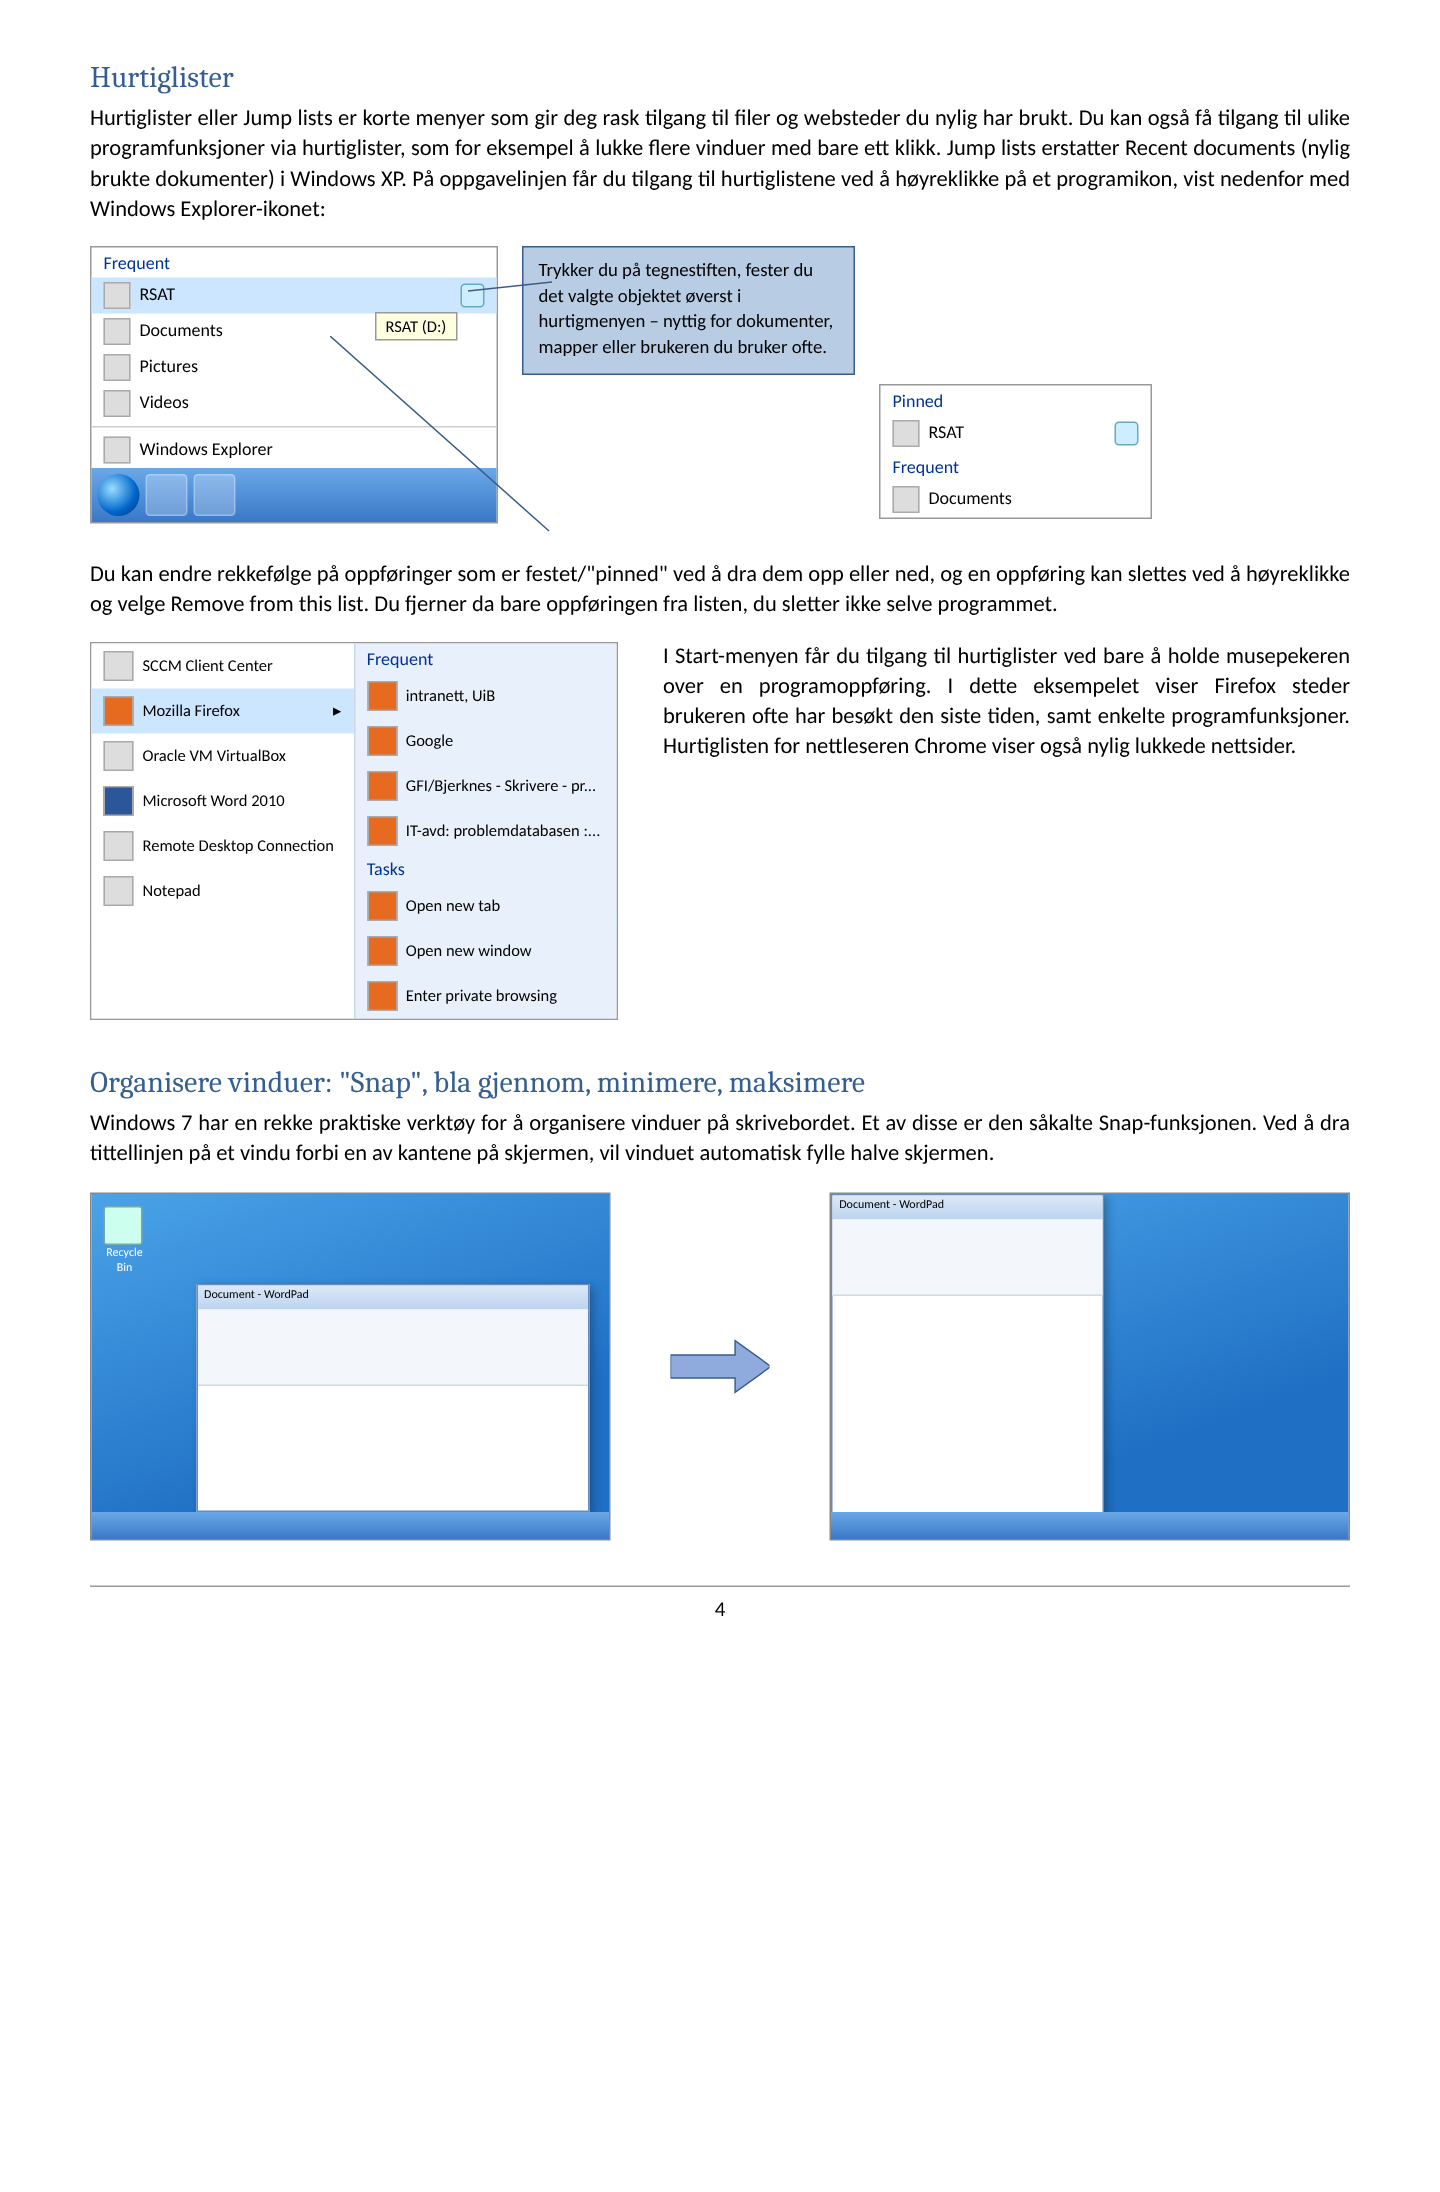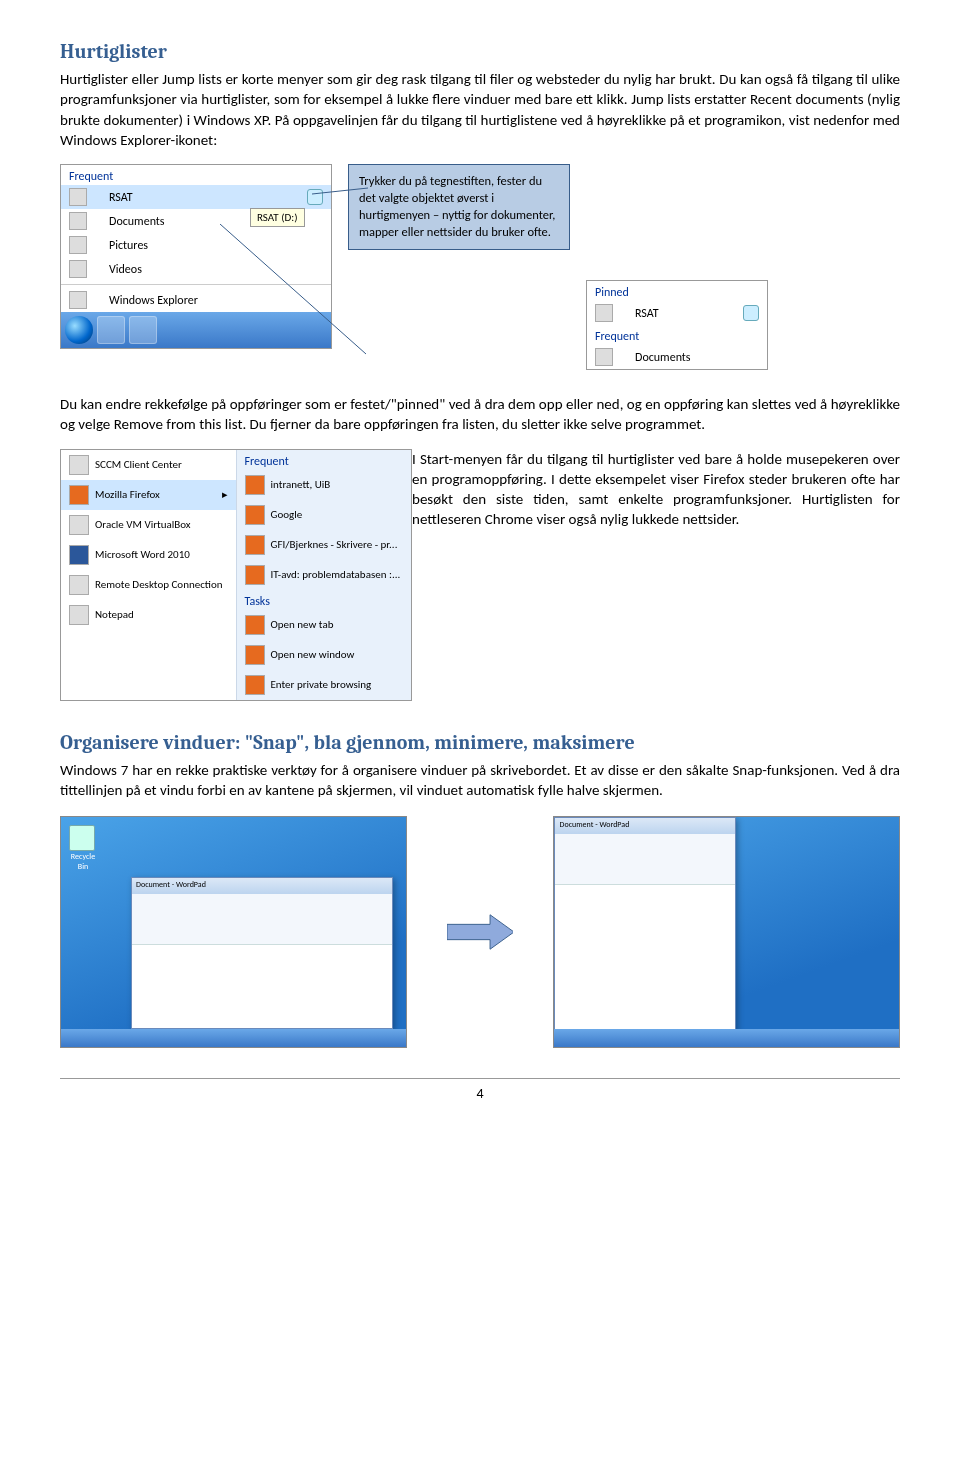--- a/index.html
+++ b/index.html
@@ -1,37 +1,37 @@
 <!DOCTYPE html>
 <html><head>
 <meta charset="utf-8">
 <style>
 body{font-family:Calibri,Arial,sans-serif;font-size:15px;color:#000;margin:0;padding:40px 60px;width:840px;background:#fff}
-h2{font-family:Cambria,Georgia,serif;color:#365f91;font-size:20px;font-weight:bold;margin:0 0 6px}
+h2{font-family:Cambria,Georgia,serif;color:#365f91;font-size:20px;font-weight:normal;margin:0 0 6px}
 h2.sec2{margin-top:30px}
 p{margin:0 0 10px;text-align:justify;line-height:1.35}
 .row{display:flex;gap:16px;margin:14px 0 24px}
 .jl-left{width:270px;border:1px solid #999}
-.jl-right{width:180px;border:1px solid #999;align-self:flex-start;margin-top:116px}
+.jl-right{width:180px;border:1px solid #999;align-self:flex-start;margin-top:92px}
 .menu{background:#fff;font-size:12px}
 .mhdr{color:#003399;padding:4px 8px 2px;font-size:12px}
-.mi{display:flex;align-items:center;gap:22px;padding:3px 8px}
+.mi{display:flex;align-items:center;gap:6px;padding:3px 8px}
 .mi .ic{width:16px;height:16px;background:#ddd;border:1px solid #aaa;display:inline-block}
 .sep{height:1px;background:#ccc;margin:3px 0}
 .pin{width:14px;height:14px;border:1px solid #6ab;border-radius:3px;background:#cef;margin-left:auto}
 .tooltip{position:absolute;background:#ffffe1;border:1px solid #999;padding:2px 6px;font-size:11px;left:190px;top:44px}
 .jl-left-wrap{position:relative}
 .taskbar{display:flex;background:linear-gradient(#6aa8e8,#3a78c8);height:36px;align-items:center;gap:4px;padding:0 4px}
 .orb{width:28px;height:28px;border-radius:50%;background:radial-gradient(circle at 35% 35%,#9df 0,#06c 60%,#036 100%)}
 .tbic{width:26px;height:26px;background:rgba(255,255,255,.25);border:1px solid rgba(255,255,255,.3);border-radius:3px}
 .callout{background:#b8cce4;border:1px solid #385d8a;padding:8px 10px;font-size:12.5px;line-height:1.35;width:200px}
 .callcol{display:flex;flex-direction:column;gap:30px;justify-content:flex-start}
 svg.line{position:absolute}
 .mid{position:relative}
-.row2{display:flex;gap:0;margin:14px 0 24px}
+.row2{display:flex;gap:30px;margin:14px 0 24px}
 .startmenu{width:350px;border:1px solid #999;background:linear-gradient(#eaf3fb,#cfe3f5);display:flex;font-size:11px}
 .smcol{flex:1;background:#fff}
 .smcol2{flex:1;background:#e8f1fb;border-left:1px solid #cbd8e8}
 .smi{display:flex;align-items:center;gap:6px;padding:5px 8px}
 .smi .ic{width:18px;height:18px;background:#ddd;border:1px solid #aaa}
 .txt2{flex:1}
 .snaprow{display:flex;gap:40px;align-items:center;margin:16px 0 30px}
 .desk{width:360px;height:230px;background:linear-gradient(160deg,#4aa3e8 0,#1f6fc4 70%);border:1px solid #888;position:relative;overflow:hidden}
 .win{position:absolute;background:#fff;border:1px solid #6a8abb;box-shadow:2px 2px 6px rgba(0,0,0,.3)}
 .win .tb{height:14px;background:linear-gradient(#dce8f7,#bcd4ef)}
@@ -77,21 +77,21 @@
       <div class="taskbar">
         <div class="orb"></div>
         <div class="tbic"></div>
         <div class="tbic"></div>
       </div>
     </div>
     <div class="tooltip">RSAT (D:)</div>
   </div>
 
   <div class="callcol">
-    <div class="callout">Trykker du på tegnestiften, fester du det valgte objektet øverst i hurtigmenyen – nyttig for dokumenter, mapper eller nettsider du bruker ofte.</div>
+    <div class="callout">Trykker du på tegnestiften, fester du det valgte objektet øverst i hurtigmenyen – nyttig for dokumenter, mapper eller brukeren du bruker ofte.</div>
   </div>
 
   <div class="jl-right menu">
     <div class="mhdr">Pinned</div>
     <div class="mi">
         <span class="ic"></span>
         <span>RSAT</span>
         <span class="pin"></span>
       </div>
     <div class="mhdr">Frequent</div>

